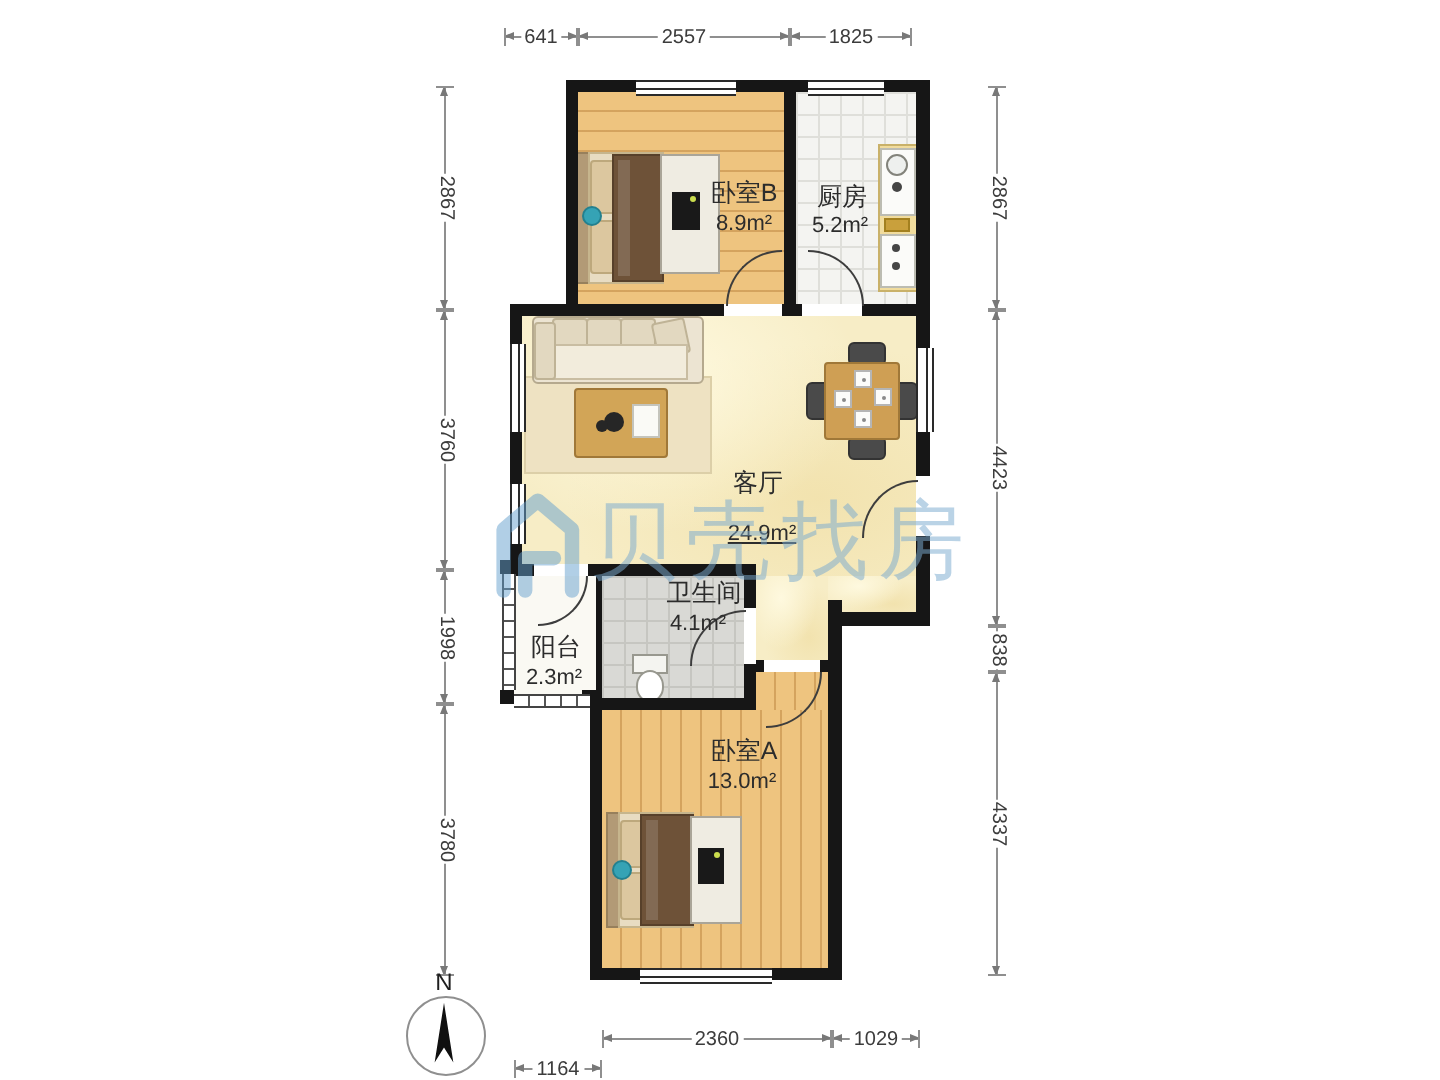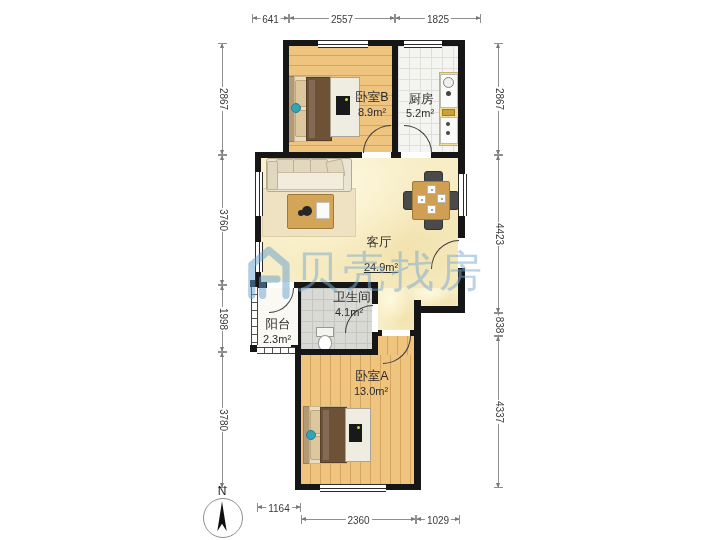--- a/index.html
+++ b/index.html
@@ -218,28 +218,28 @@
       <i class="tick t1"></i>
       <i class="tick t2"></i>
       <span class="lab">641</span>
     </div>
   <div class="dim dim-h" style="left:289px;top:12px;width:106px;height:13px;">
     <i class="line"></i>
       <i class="tick t1"></i>
       <i class="tick t2"></i>
       <span class="lab">2557</span>
     </div>
-  <div class="dim dim-h" style="left:395px;top:12px;width:86px;height:13px;">
+  <div class="dim dim-h" style="left:395px;top:12px;width:61px;height:13px;">
     <i class="line"></i>
       <i class="tick t1"></i>
       <i class="tick t2"></i>
       <span class="lab">1825</span>
     </div>
 
-  <div class="dim dim-h" style="left:257px;top:501px;width:44px;height:13px;">
+  <div class="dim dim-h" style="left:257px;top:528px;width:44px;height:13px;">
     <i class="line"></i>
       <i class="tick t1"></i>
       <i class="tick t2"></i>
       <span class="lab">1164</span>
     </div>
   <div class="dim dim-h" style="left:301px;top:513px;width:115px;height:13px;">
     <i class="line"></i>
       <i class="tick t1"></i>
       <i class="tick t2"></i>
       <span class="lab">2360</span>

